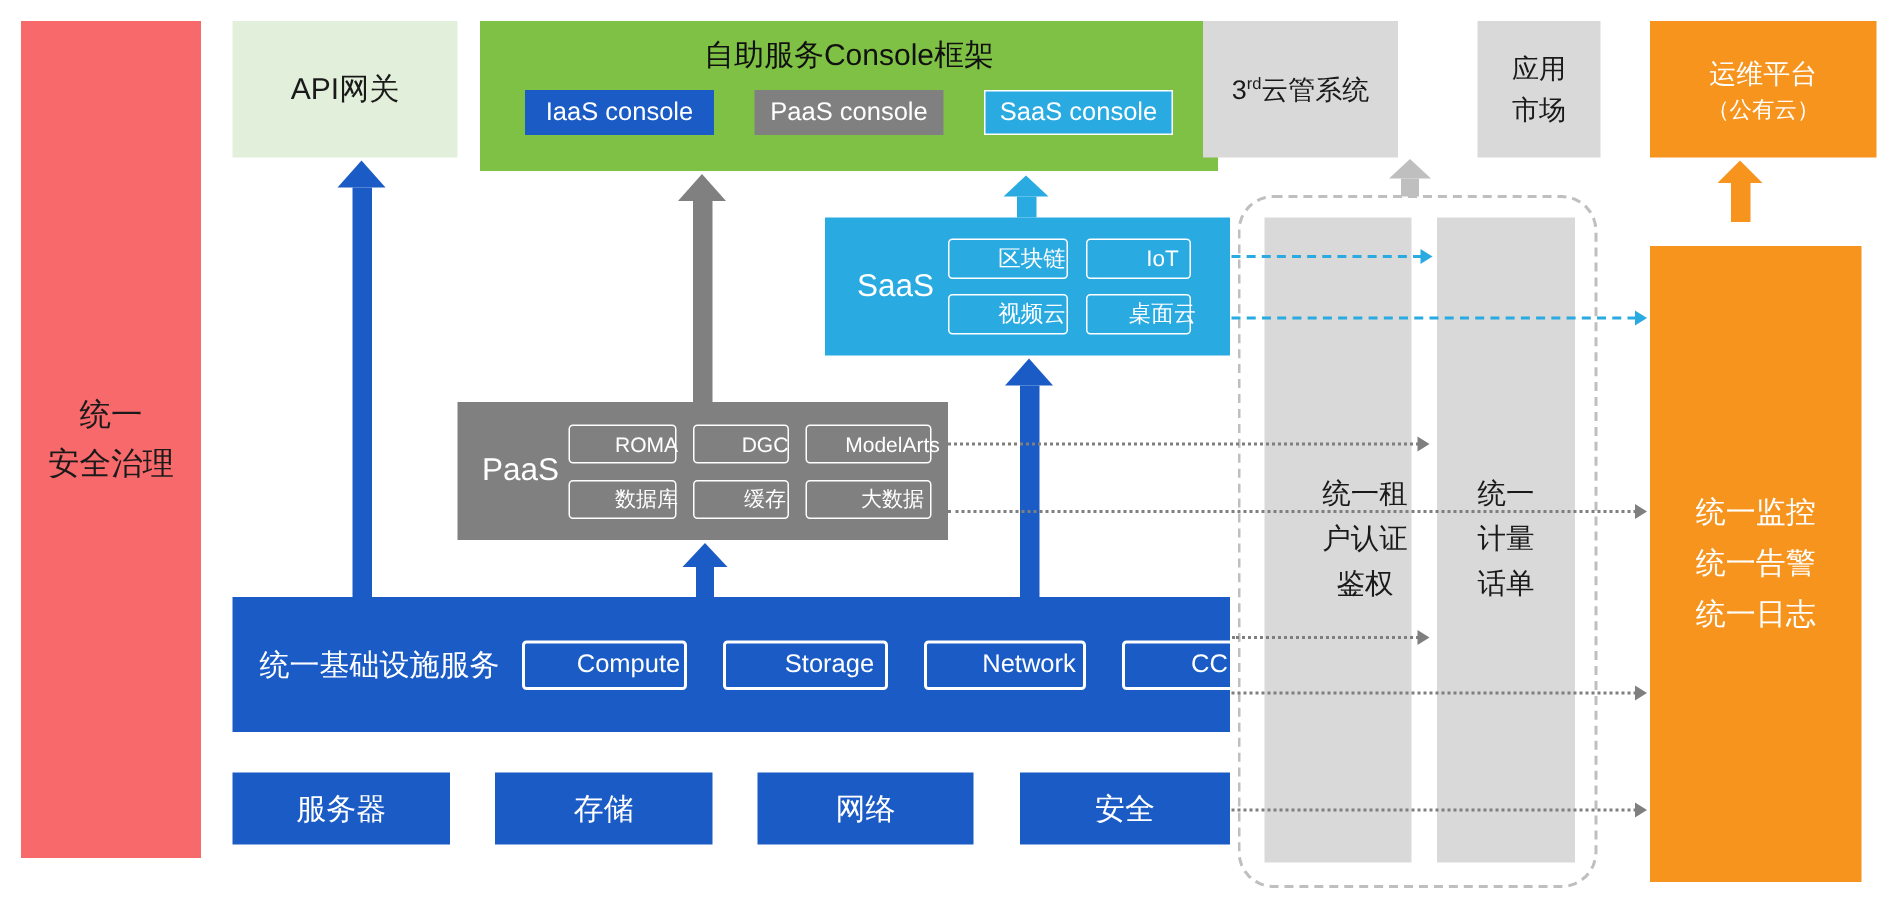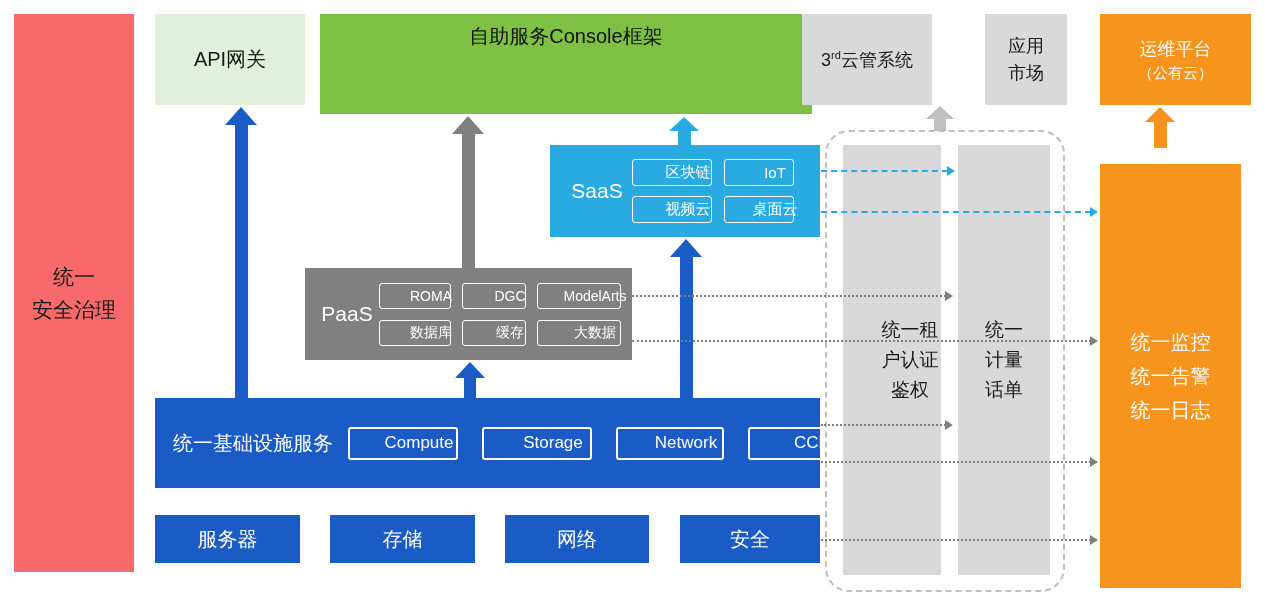--- a/index.html
+++ b/index.html
@@ -30,20 +30,25 @@
       <div>安全治理</div>
     </div>
   </div>
 
   <div class="box" style="left:155px;top:14px;width:150px;height:91px;background:#E2EFDA;color:#1a1a1a;font-size:20px;">
     <div>API网关</div>
   </div>
 
   <div class="abs" style="left:320px;top:14px;width:492px;height:100px;background:#7FC144;">
     <div style="text-align:center;padding-top:9px;font-size:20px;color:#111111;">自助服务Console框架</div>
+    <div style="display:flex;justify-content:center;gap:27px;margin-top:10px;">
+      <div class="cbtn" style="background:#1A5BC5;">IaaS console</div>
+      <div class="cbtn" style="background:#808080;">PaaS console</div>
+      <div class="cbtn" style="background:#29ABE2;border:1.5px solid #ffffff;">SaaS console</div>
+    </div>
   </div>
 
   <div class="box" style="left:802px;top:14px;width:130px;height:91px;background:#D9D9D9;color:#1a1a1a;font-size:18px;">
     <div>
       <span>3</span><sup>rd</sup><span>云管系统</span>
     </div>
   </div>
 
   <div class="box" style="left:985px;top:14px;width:82px;height:91px;background:#D9D9D9;color:#1a1a1a;font-size:18px;line-height:27px;">
     <div>

